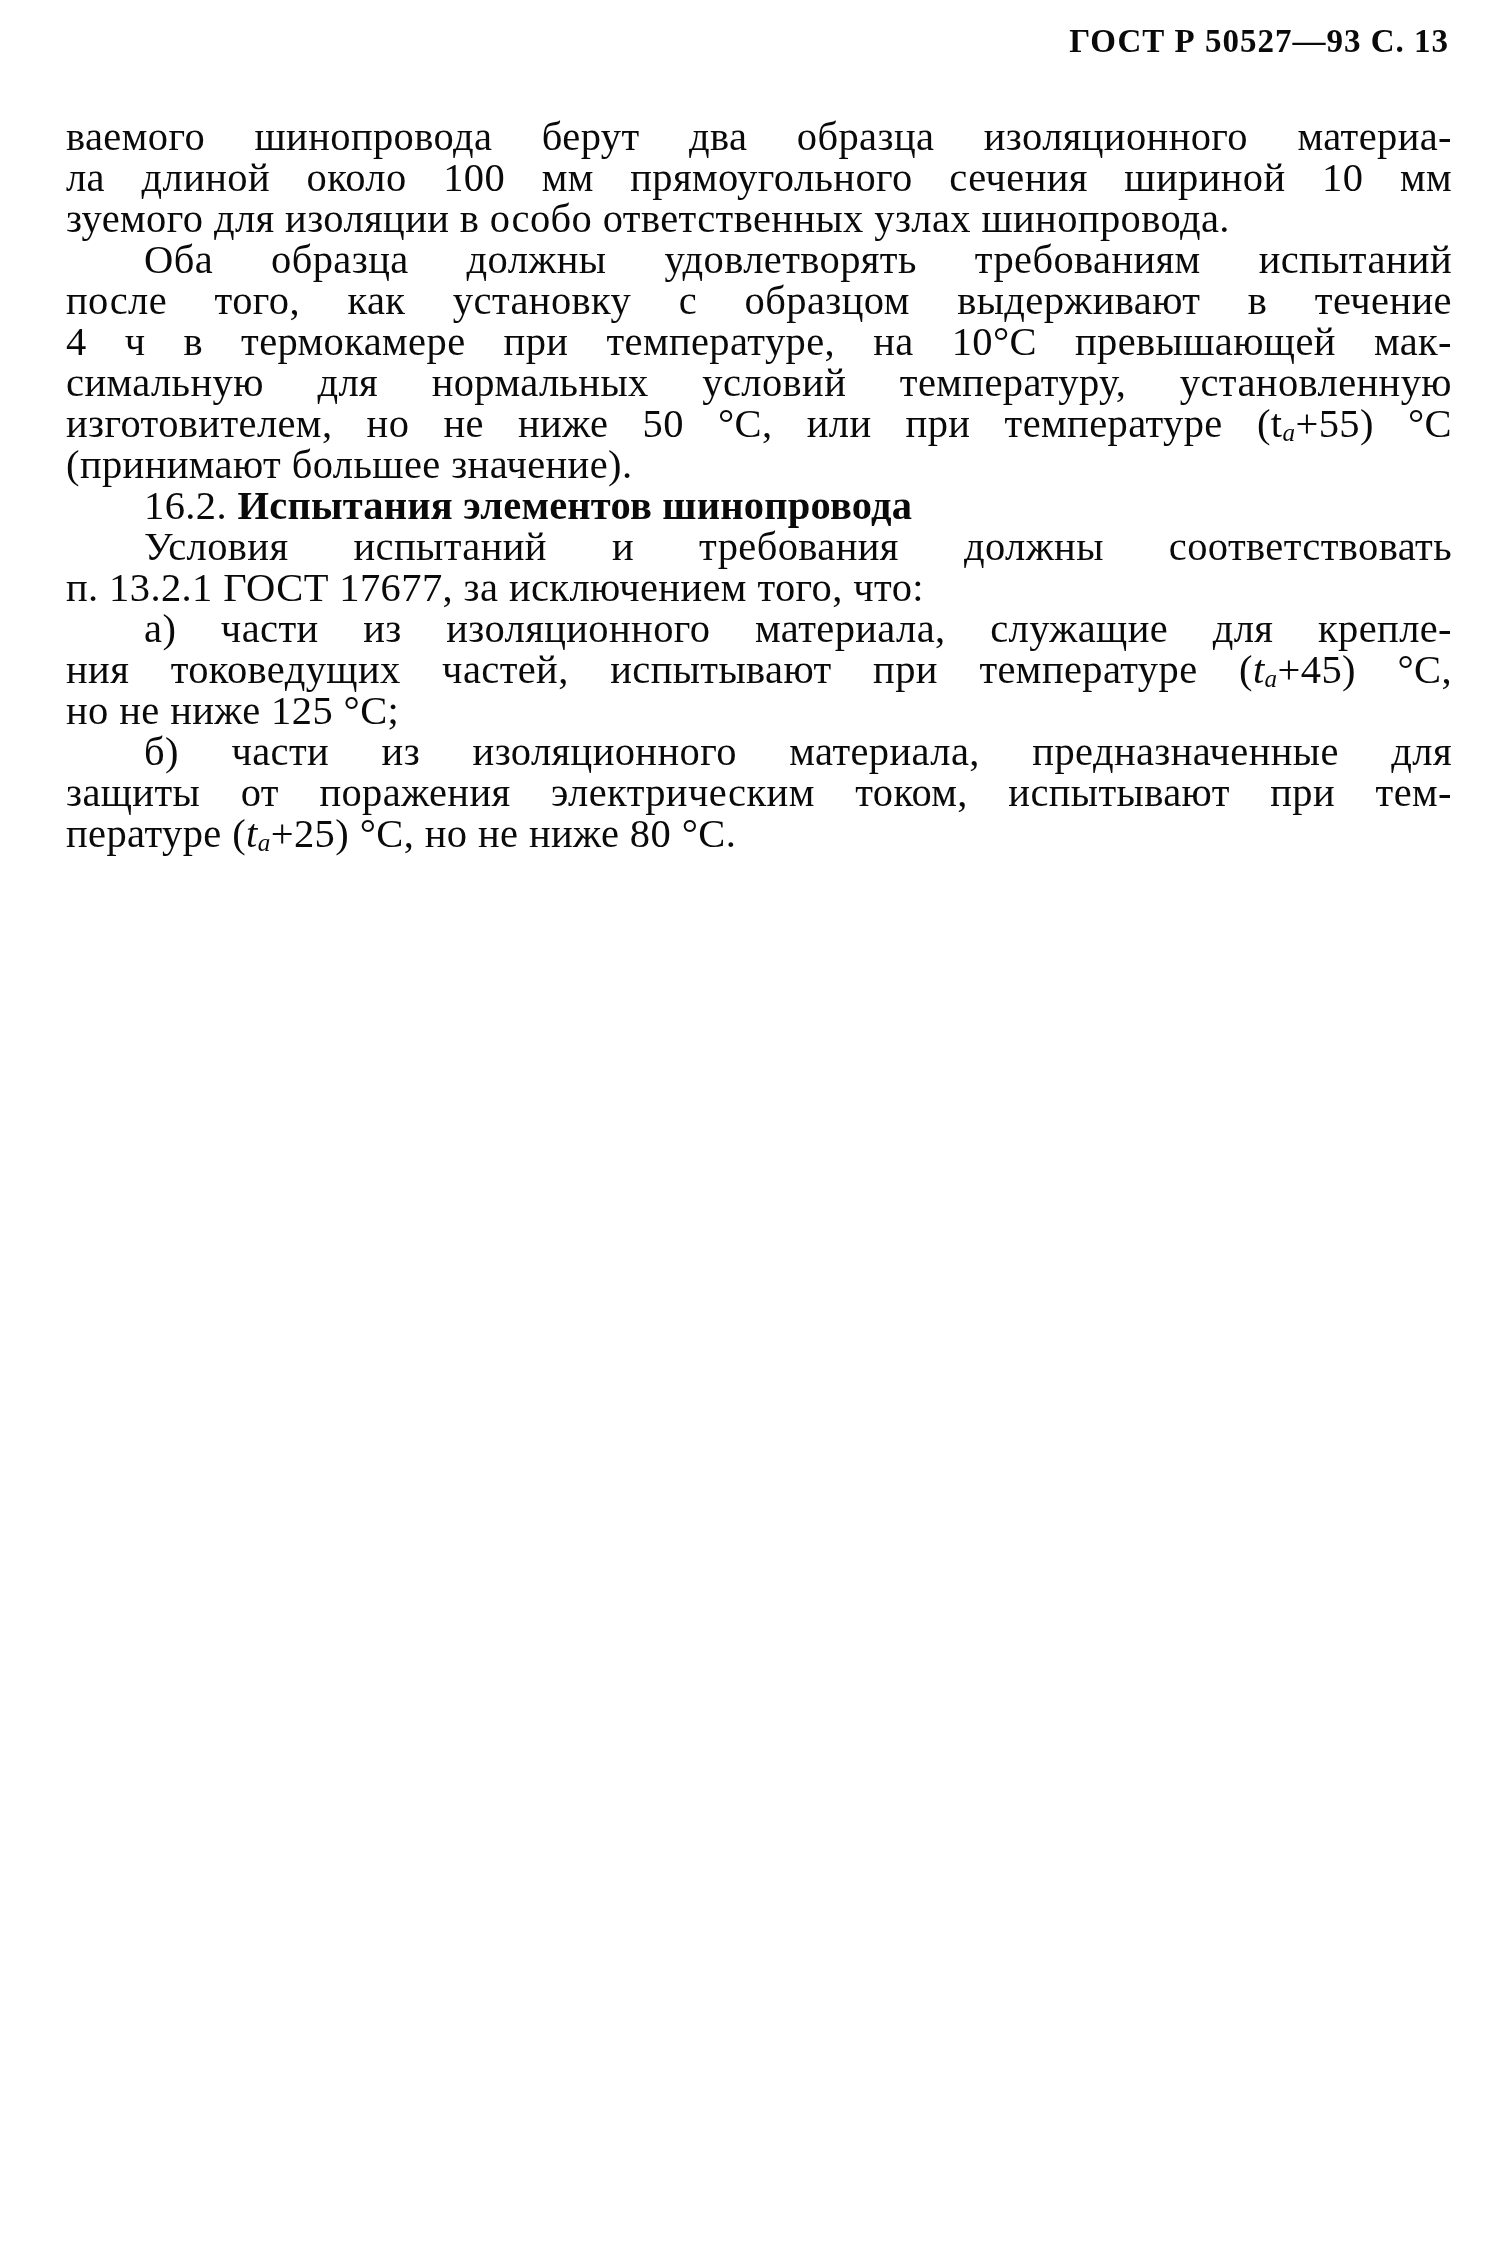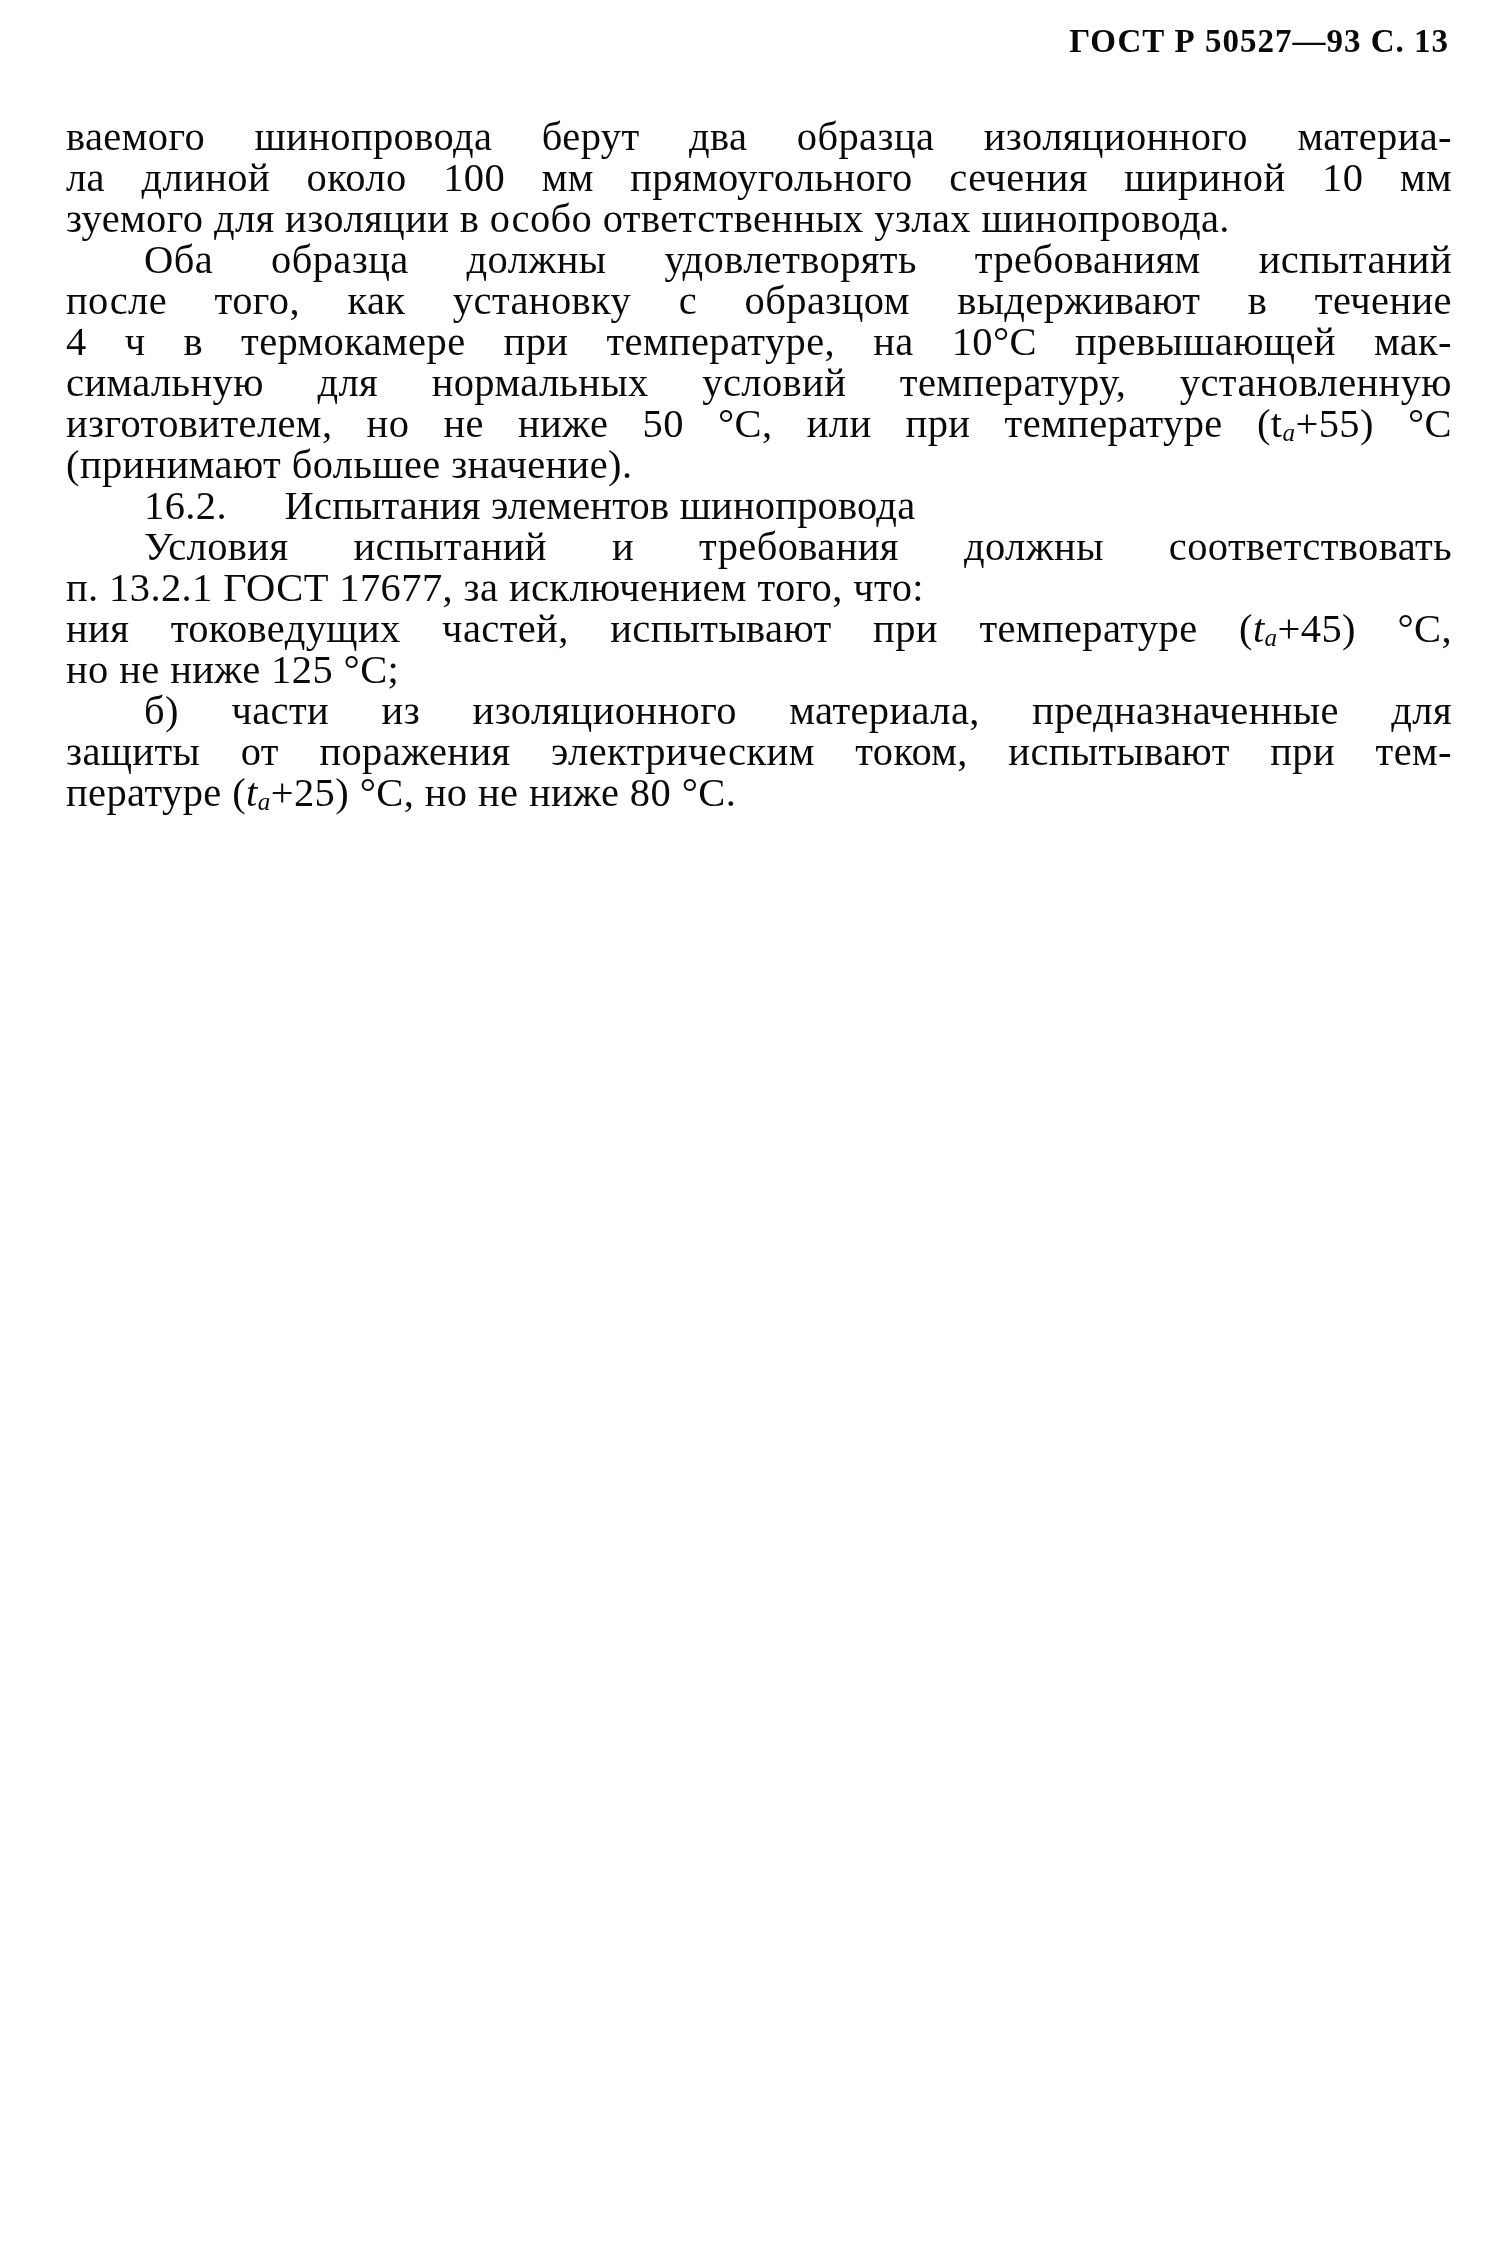--- a/index.html
+++ b/index.html
@@ -54,23 +54,22 @@
       text-align-last: left;
     }
     .line.indent {
       padding-left: 78px;
       box-sizing: border-box;
     }
     .heading-num {
       font-weight: normal;
     }
     .heading-title {
-      font-weight: normal;
+      font-weight: bold;
       letter-spacing: 0.2px;
-      margin-left: 47px;
     }
     sub.ital {
       font-style: italic;
       font-size: 0.62em;
       vertical-align: -0.15em;
       line-height: 0;
     }
     .ital-t { font-style: italic; }
   </style>
 </head>
@@ -101,20 +100,21 @@
       <span class="heading-num">16.2.</span>
       <span class="heading-title">Испытания элементов шинопровода</span>
     </div>
 
     <div>
       <span class="line indent">Условия испытаний и требования должны соответствовать</span>
       <span class="line last">п. 13.2.1 ГОСТ 17677, за исключением того, что:</span>
     </div>
 
     <div>
+      <span class="line indent">а) части из изоляционного материала, служащие для крепле-</span>
       <span class="line"><span>ния токоведущих частей, испытывают при температуре (</span><span class="ital-t">t</span><sub class="ital">a</sub><span>+45) °С,</span></span>
       <span class="line last">но не ниже 125 °С;</span>
     </div>
 
     <div>
       <span class="line indent">б) части из изоляционного материала, предназначенные для</span>
       <span class="line">защиты от поражения электрическим током, испытывают при тем-</span>
       <span class="line last"><span>пературе (</span><span class="ital-t">t</span><sub class="ital">a</sub><span>+25) °С</span><span>, но не ниже 80 °С.</span></span>
     </div>
 

